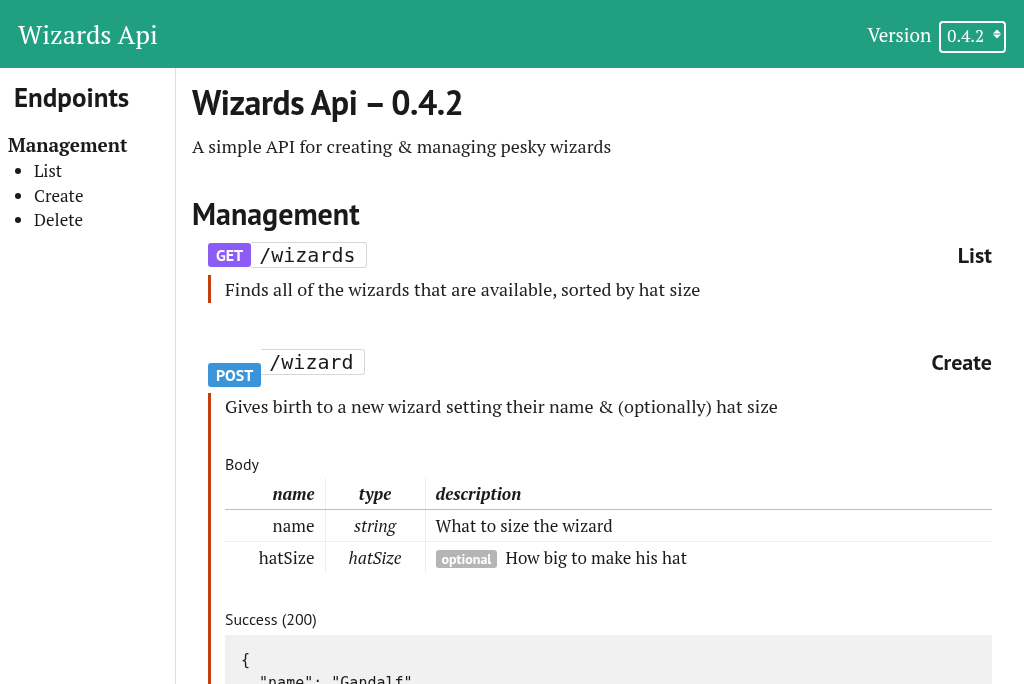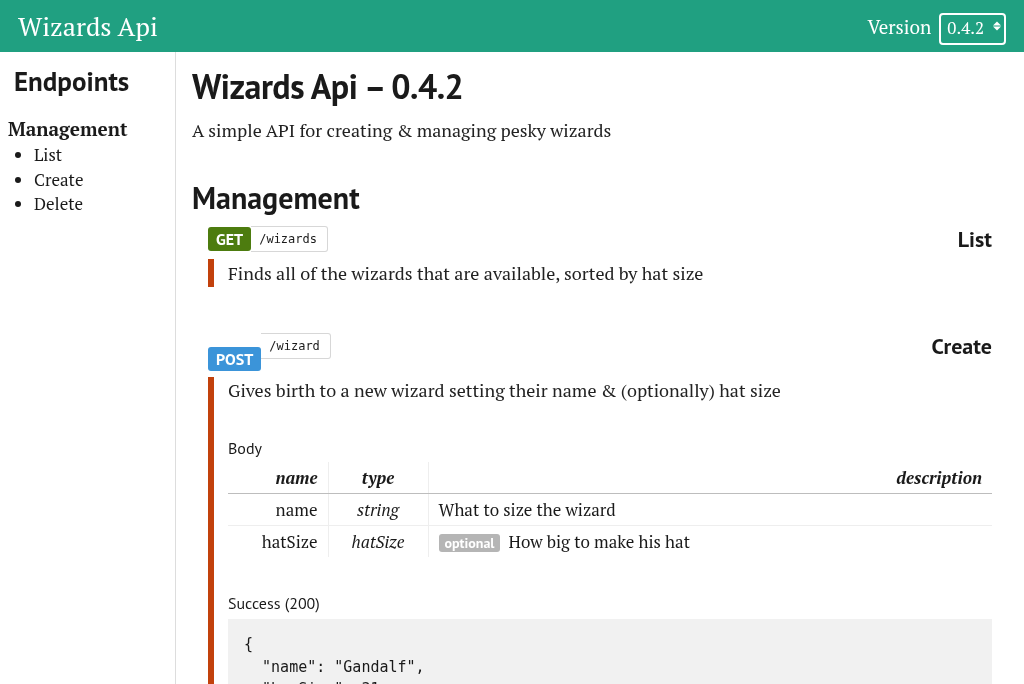--- a/index.html
+++ b/index.html
@@ -8,21 +8,21 @@
     color: #1a1a1a;
     width: 1024px;
     height: 684px;
     overflow: hidden;
     background: #fff;
   }
   
   .topbar {
     background: #20a081;
     color: #fff;
-    height: 52px;
+    height: 68px;
     display: flex;
     align-items: center;
     justify-content: space-between;
     padding: 0 18px;
   }
   .brand {
     font-family: "PT Serif", Georgia, serif;
     font-size: 26px;
     font-weight: 500;
   }
@@ -129,40 +129,40 @@
   .method {
     display: inline-block;
     color: #fff;
     font-family: "PT Sans", Arial, sans-serif;
     font-weight: 700;
     font-size: 16px;
     padding: 2px 8px 2px 8px;
     border-radius: 3px;
     line-height: 20px;
   }
-  .method.get  { background: #4d7c0f; }
+  .method.get  { background: #8b5cf6; }
   .method.post { background: #3b94d9; margin-top: 26px; }
   .path {
     font-family: "Menlo", "Consolas", monospace;
-    font-size: 12px;
+    font-size: 20px;
     border: 1px solid #d7d7d7;
     border-left: none;
     border-radius: 0 3px 3px 0;
     padding: 1px 10px 1px 8px;
     line-height: 22px;
     background: #fff;
   }
   .ep-name {
     font-family: "PT Sans", Arial, sans-serif;
     font-weight: 700;
     font-size: 22px;
   }
 
   .ep-body {
-    border-left: 6px solid #c2410c;
+    border-left: 3px solid #c2410c;
     margin-top: 6px;
     padding: 1px 0 2px 14px;
   }
   .ep-desc {
     font-family: "PT Serif", Georgia, serif;
     font-size: 18px;
     color: #222;
   }
 
   .subheading {
@@ -190,21 +190,21 @@
   table.params td.name-col { text-align: right; width: 100px; }
   table.params th.type-col,
   table.params td.type-col { text-align: center; width: 100px; font-style: italic; }
   table.params td {
     padding: 4px 10px;
     border-top: 1px solid #eee;
     border-right: 1px solid #eee;
   }
   table.params td:last-child { border-right: none; }
   table.params th { border-right: 1px solid #eee; }
-  table.params th:last-child { border-right: none; text-align: right; }
+  table.params th:last-child { border-right: none; }
 
   .tag-optional {
     display: inline-block;
     background: #b5b5b5;
     color: #fff;
     font-family: "PT Sans", Arial, sans-serif;
     font-weight: 700;
     font-size: 14px;
     padding: 0 6px;
     border-radius: 3px;

